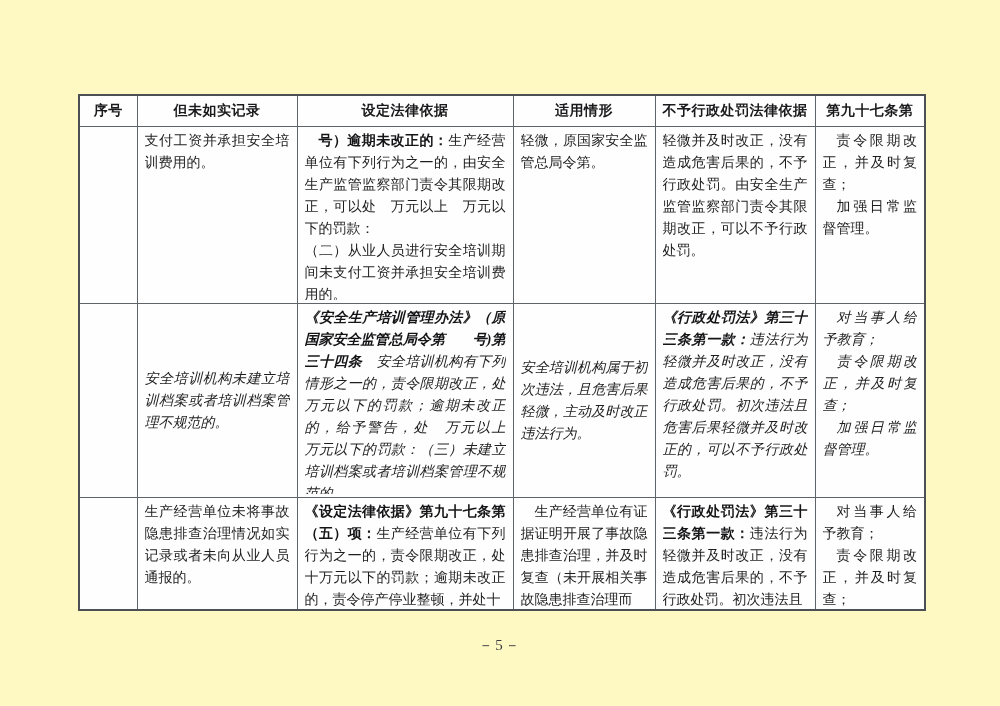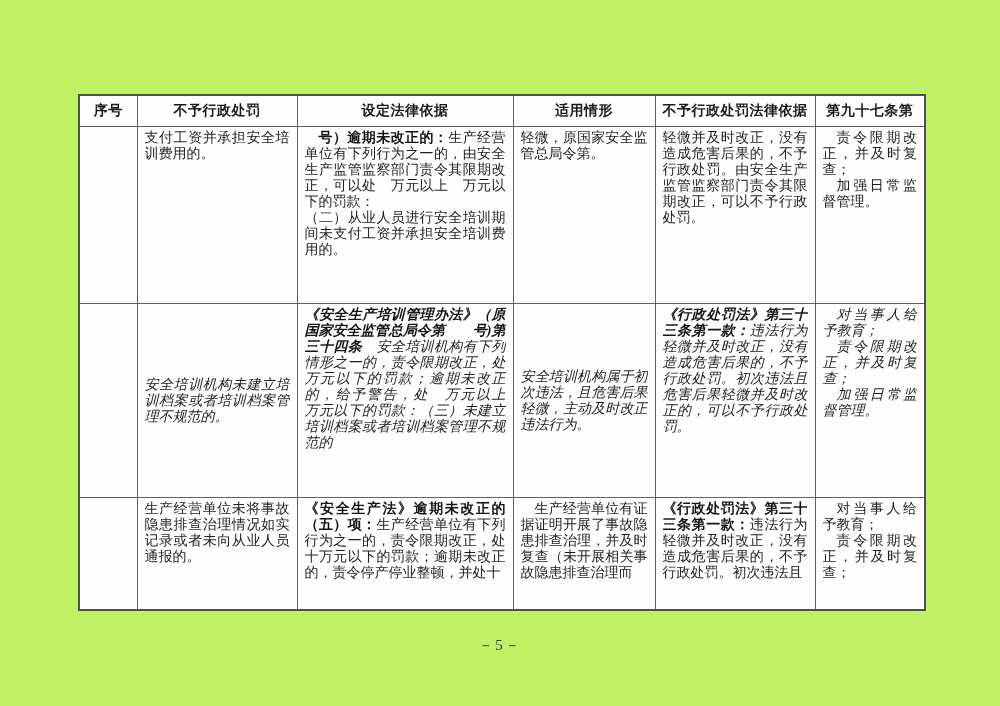--- a/index.html
+++ b/index.html
@@ -1,38 +1,38 @@
 <!DOCTYPE html>
 <html lang="zh"><head>
 <meta charset="utf-8">
 <style>
   html,body{margin:0;padding:0;}
   body{
     width:1000px;height:706px;background:#ffffff;
     font-family:"Liberation Serif","DejaVu Serif",serif;
     color:#1d1d1f;
   }
-  .sheet{position:relative;width:1000px;height:706px;background:#bef264;overflow:hidden;}
+  .sheet{position:relative;width:1000px;height:706px;background:#fef9c3;overflow:hidden;}
   table.penalty{
     position:absolute;left:78px;top:94px;width:846px;
     border-collapse:collapse;table-layout:fixed;
     border:2px solid #4c5054;
   }
   th,td{
     border:1px solid #5f6468;
     padding:3px 7px;
     vertical-align:top;
     overflow:hidden;
     background:#fefefe;
   }
   thead th{
     height:26px;font-weight:bold;font-size:14px;color:#1a1a1c;
     text-align:center;vertical-align:middle;padding:2px 3px;letter-spacing:0.5px;
   }
-  tbody td{font-size:14px;line-height:16px;text-align:justify;}
+  tbody td{font-size:14px;line-height:22px;text-align:justify;}
   .cellbox{overflow:hidden;}
   tr.row-1 .cellbox{height:170px;}
   tr.row-2 .cellbox{height:187px;font-style:italic;}
   tr.row-3 .cellbox{height:105px;}
   .cellbox.middle{display:flex;flex-direction:column;justify-content:center;}
   p.para{margin:0;padding:0;}
   p.para.indent{text-indent:14px;}
   p.para b{font-weight:700;color:#141416;}
   .pagenum{
     position:absolute;top:636px;left:0;width:100%;
@@ -49,21 +49,21 @@
       <col style="width:58px">
       <col style="width:160px">
       <col style="width:216px">
       <col style="width:142px">
       <col style="width:160px">
       <col style="width:110px">
     </colgroup>
     <thead>
       <tr>
         <th>序号</th>
-        <th>不予行政处罚</th>
+        <th>但未如实记录</th>
         <th>设定法律依据</th>
         <th>适用情形</th>
         <th>不予行政处罚法律依据</th>
         <th>第九十七条第</th>
       </tr>
     </thead>
     <tbody id="table-body">
 
     <tr class="row-1">
           <td>
@@ -133,21 +133,21 @@
           <td>
             <div class="cellbox"></div>
           </td>
           <td>
             <div class="cellbox">
               <p class="para">生产经营单位未将事故隐患排查治理情况如实记录或者未向从业人员通报的。</p>
             </div>
           </td>
           <td>
             <div class="cellbox">
-              <p class="para"><b>《安全生产法》逾期未改正的（五）项：</b>生产经营单位有下列行为之一的，责令限期改正，处十万元以下的罚款；逾期未改正的，责令停产停业整顿，并处十</p>
+              <p class="para"><b>《设定法律依据》第九十七条第（五）项：</b>生产经营单位有下列行为之一的，责令限期改正，处十万元以下的罚款；逾期未改正的，责令停产停业整顿，并处十</p>
             </div>
           </td>
           <td>
             <div class="cellbox">
               <p class="para indent">生产经营单位有证据证明开展了事故隐患排查治理，并及时复查（未开展相关事故隐患排查治理而</p>
             </div>
           </td>
           <td>
             <div class="cellbox">
               <p class="para"><b>《行政处罚法》第三十三条第一款：</b>违法行为轻微并及时改正，没有造成危害后果的，不予行政处罚。初次违法且</p>

